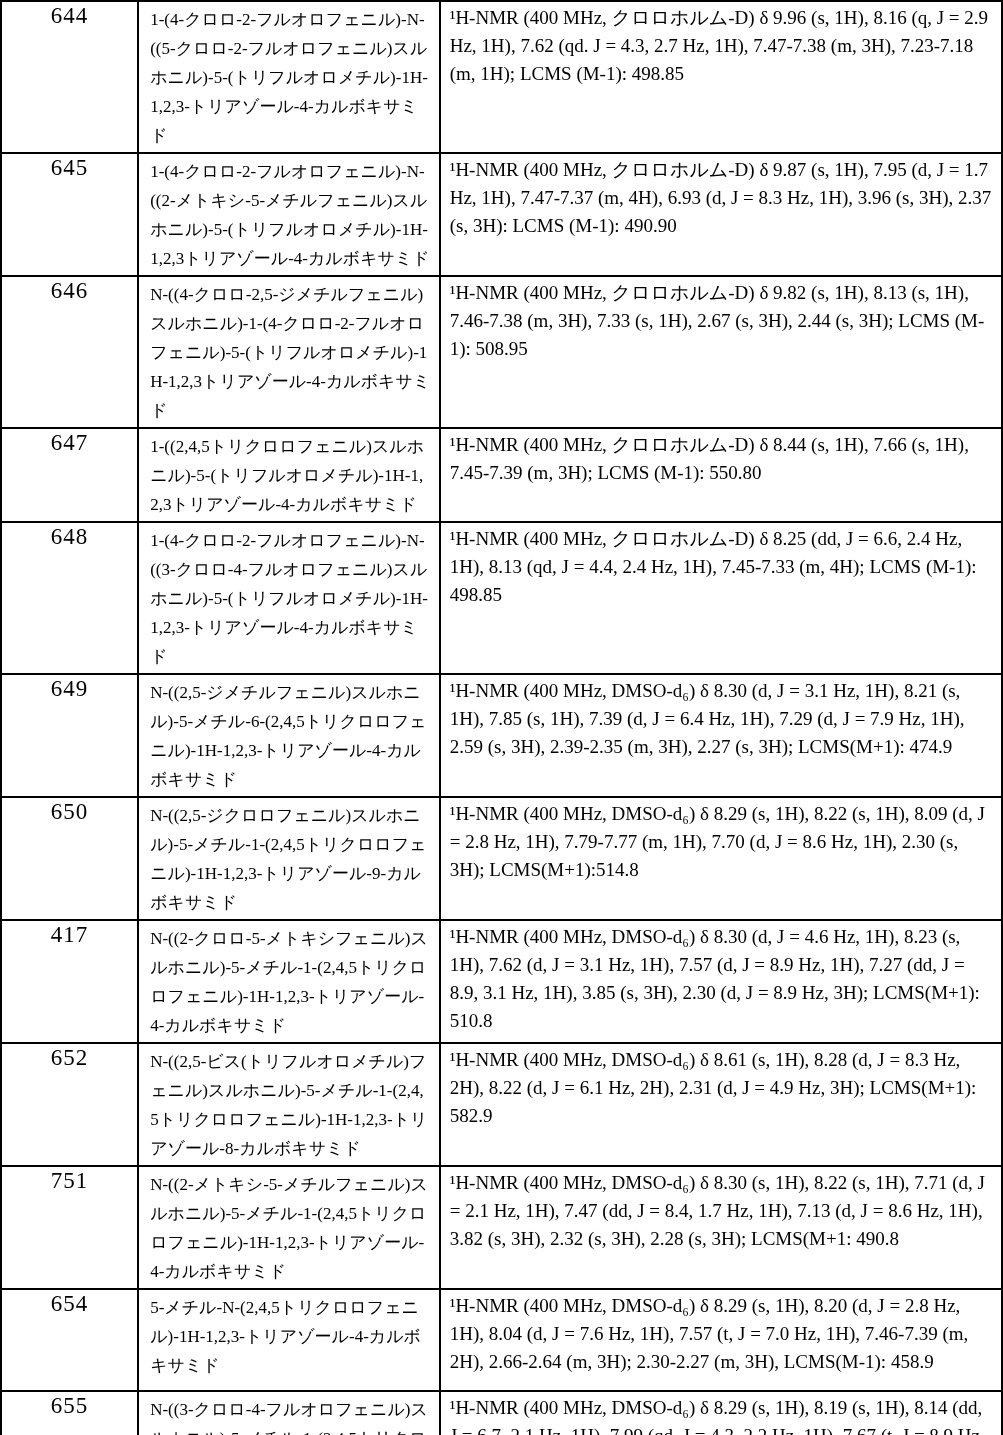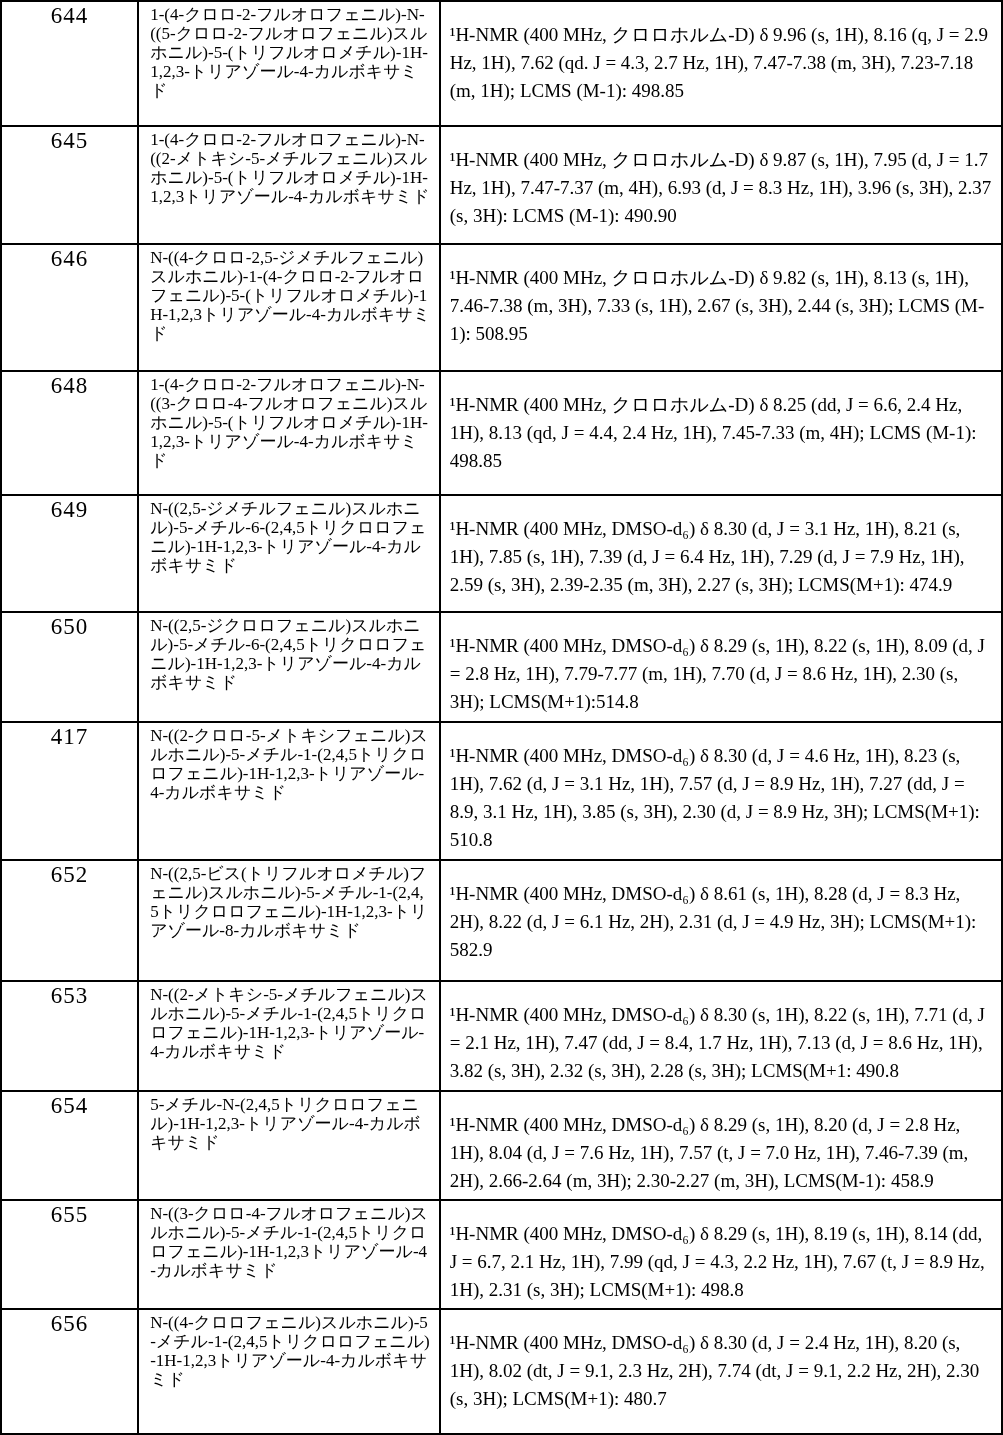--- a/index.html
+++ b/index.html
@@ -32,30 +32,30 @@
   td.c-num {
     width: 131px;
     text-align: center;
     vertical-align: middle;
     font-size: 23px;
     letter-spacing: 1px;
   }
   td.c-name {
     width: 288px;
     font-size: 17px;
-    line-height: 19px;
-    padding: 3px 8px 12px 11px;
+    line-height: 29px;
+    padding: 3px 8px 2px 11px;
     word-break: break-all;
     overflow-wrap: anywhere;
   }
   td.c-nmr {
     width: 537px;
     font-size: 19px;
     line-height: 28px;
-    padding: 19px 8px 2px 9px;
+    padding: 2px 8px 2px 9px;
   }
 </style>
 </head>
 <body>
 
 <div class="page">
   <table class="compound-table">
     <tbody>
         <tr style="height: 122px;">
     <td class="c-num">644</td>
@@ -65,47 +65,52 @@
         <tr style="height: 116px;">
     <td class="c-num">645</td>
     <td class="c-name">1-(4-クロロ-2-フルオロフェニル)-N-((2-メトキシ-5-メチルフェニル)スルホニル)-5-(トリフルオロメチル)-1H-1,2,3トリアゾール-4-カルボキサミド</td>
     <td class="c-nmr">¹H-NMR (400 MHz, クロロホルム-D) δ 9.87 (s, 1H), 7.95 (d, J = 1.7 Hz, 1H), 7.47-7.37 (m, 4H), 6.93 (d, J = 8.3 Hz, 1H), 3.96 (s, 3H), 2.37 (s, 3H): LCMS (M-1): 490.90</td>
   </tr>
         <tr style="height: 124px;">
     <td class="c-num">646</td>
     <td class="c-name">N-((4-クロロ-2,5-ジメチルフェニル)スルホニル)-1-(4-クロロ-2-フルオロフェニル)-5-(トリフルオロメチル)-1H-1,2,3トリアゾール-4-カルボキサミド</td>
     <td class="c-nmr">¹H-NMR (400 MHz, クロロホルム-D) δ 9.82 (s, 1H), 8.13 (s, 1H), 7.46-7.38 (m, 3H), 7.33 (s, 1H), 2.67 (s, 3H), 2.44 (s, 3H); LCMS (M-1): 508.95</td>
   </tr>
+        <tr style="height: 94px;">
+    <td class="c-num">647</td>
+    <td class="c-name">1-((2,4,5トリクロロフェニル)スルホニル)-5-(トリフルオロメチル)-1H-1,2,3トリアゾール-4-カルボキサミド</td>
+    <td class="c-nmr">¹H-NMR (400 MHz, クロロホルム-D) δ 8.44 (s, 1H), 7.66 (s, 1H), 7.45-7.39 (m, 3H); LCMS (M-1): 550.80</td>
+  </tr>
         <tr style="height: 121px;">
     <td class="c-num">648</td>
     <td class="c-name">1-(4-クロロ-2-フルオロフェニル)-N-((3-クロロ-4-フルオロフェニル)スルホニル)-5-(トリフルオロメチル)-1H-1,2,3-トリアゾール-4-カルボキサミド</td>
     <td class="c-nmr">¹H-NMR (400 MHz, クロロホルム-D) δ 8.25 (dd, J = 6.6, 2.4 Hz, 1H), 8.13 (qd, J = 4.4, 2.4 Hz, 1H), 7.45-7.33 (m, 4H); LCMS (M-1): 498.85</td>
   </tr>
         <tr style="height: 115px;">
     <td class="c-num">649</td>
     <td class="c-name">N-((2,5-ジメチルフェニル)スルホニル)-5-メチル-6-(2,4,5トリクロロフェニル)-1H-1,2,3-トリアゾール-4-カルボキサミド</td>
     <td class="c-nmr">¹H-NMR (400 MHz, DMSO-d₆) δ 8.30 (d, J = 3.1 Hz, 1H), 8.21 (s, 1H), 7.85 (s, 1H), 7.39 (d, J = 6.4 Hz, 1H), 7.29 (d, J = 7.9 Hz, 1H), 2.59 (s, 3H), 2.39-2.35 (m, 3H), 2.27 (s, 3H); LCMS(M+1): 474.9</td>
   </tr>
         <tr style="height: 85px;">
     <td class="c-num">650</td>
-    <td class="c-name">N-((2,5-ジクロロフェニル)スルホニル)-5-メチル-6-(2,4,5トリクロロフェニル)-1H-1,2,3-トリアゾール-4-カルボキサミド</td>
+    <td class="c-name">N-((2,5-ジクロロフェニル)スルホニル)-5-メチル-1-(2,4,5トリクロロフェニル)-1H-1,2,3-トリアゾール-9-カルボキサミド</td>
     <td class="c-nmr">¹H-NMR (400 MHz, DMSO-d₆) δ 8.29 (s, 1H), 8.22 (s, 1H), 8.09 (d, J = 2.8 Hz, 1H), 7.79-7.77 (m, 1H), 7.70 (d, J = 8.6 Hz, 1H), 2.30 (s, 3H); LCMS(M+1):514.8</td>
   </tr>
         <tr style="height: 105px;">
     <td class="c-num">417</td>
     <td class="c-name">N-((2-クロロ-5-メトキシフェニル)スルホニル)-5-メチル-1-(2,4,5トリクロロフェニル)-1H-1,2,3-トリアゾール-4-カルボキサミド</td>
     <td class="c-nmr">¹H-NMR (400 MHz, DMSO-d₆) δ 8.30 (d, J = 4.6 Hz, 1H), 8.23 (s, 1H), 7.62 (d, J = 3.1 Hz, 1H), 7.57 (d, J = 8.9 Hz, 1H), 7.27 (dd, J = 8.9, 3.1 Hz, 1H), 3.85 (s, 3H), 2.30 (d, J = 8.9 Hz, 3H); LCMS(M+1): 510.8</td>
   </tr>
         <tr style="height: 119px;">
     <td class="c-num">652</td>
     <td class="c-name">N-((2,5-ビス(トリフルオロメチル)フェニル)スルホニル)-5-メチル-1-(2,4,5トリクロロフェニル)-1H-1,2,3-トリアゾール-8-カルボキサミド</td>
     <td class="c-nmr">¹H-NMR (400 MHz, DMSO-d₆) δ 8.61 (s, 1H), 8.28 (d, J = 8.3 Hz, 2H), 8.22 (d, J = 6.1 Hz, 2H), 2.31 (d, J = 4.9 Hz, 3H); LCMS(M+1): 582.9</td>
   </tr>
         <tr style="height: 106px;">
-    <td class="c-num">653</td>
+    <td class="c-num">751</td>
     <td class="c-name">N-((2-メトキシ-5-メチルフェニル)スルホニル)-5-メチル-1-(2,4,5トリクロロフェニル)-1H-1,2,3-トリアゾール-4-カルボキサミド</td>
     <td class="c-nmr">¹H-NMR (400 MHz, DMSO-d₆) δ 8.30 (s, 1H), 8.22 (s, 1H), 7.71 (d, J = 2.1 Hz, 1H), 7.47 (dd, J = 8.4, 1.7 Hz, 1H), 7.13 (d, J = 8.6 Hz, 1H), 3.82 (s, 3H), 2.32 (s, 3H), 2.28 (s, 3H); LCMS(M+1: 490.8</td>
   </tr>
         <tr style="height: 102px;">
     <td class="c-num">654</td>
     <td class="c-name">5-メチル-N-(2,4,5トリクロロフェニル)-1H-1,2,3-トリアゾール-4-カルボキサミド</td>
     <td class="c-nmr">¹H-NMR (400 MHz, DMSO-d₆) δ 8.29 (s, 1H), 8.20 (d, J = 2.8 Hz, 1H), 8.04 (d, J = 7.6 Hz, 1H), 7.57 (t, J = 7.0 Hz, 1H), 7.46-7.39 (m, 2H), 2.66-2.64 (m, 3H); 2.30-2.27 (m, 3H), LCMS(M-1): 458.9</td>
   </tr>
         <tr style="height: 104px;">
     <td class="c-num">655</td>

